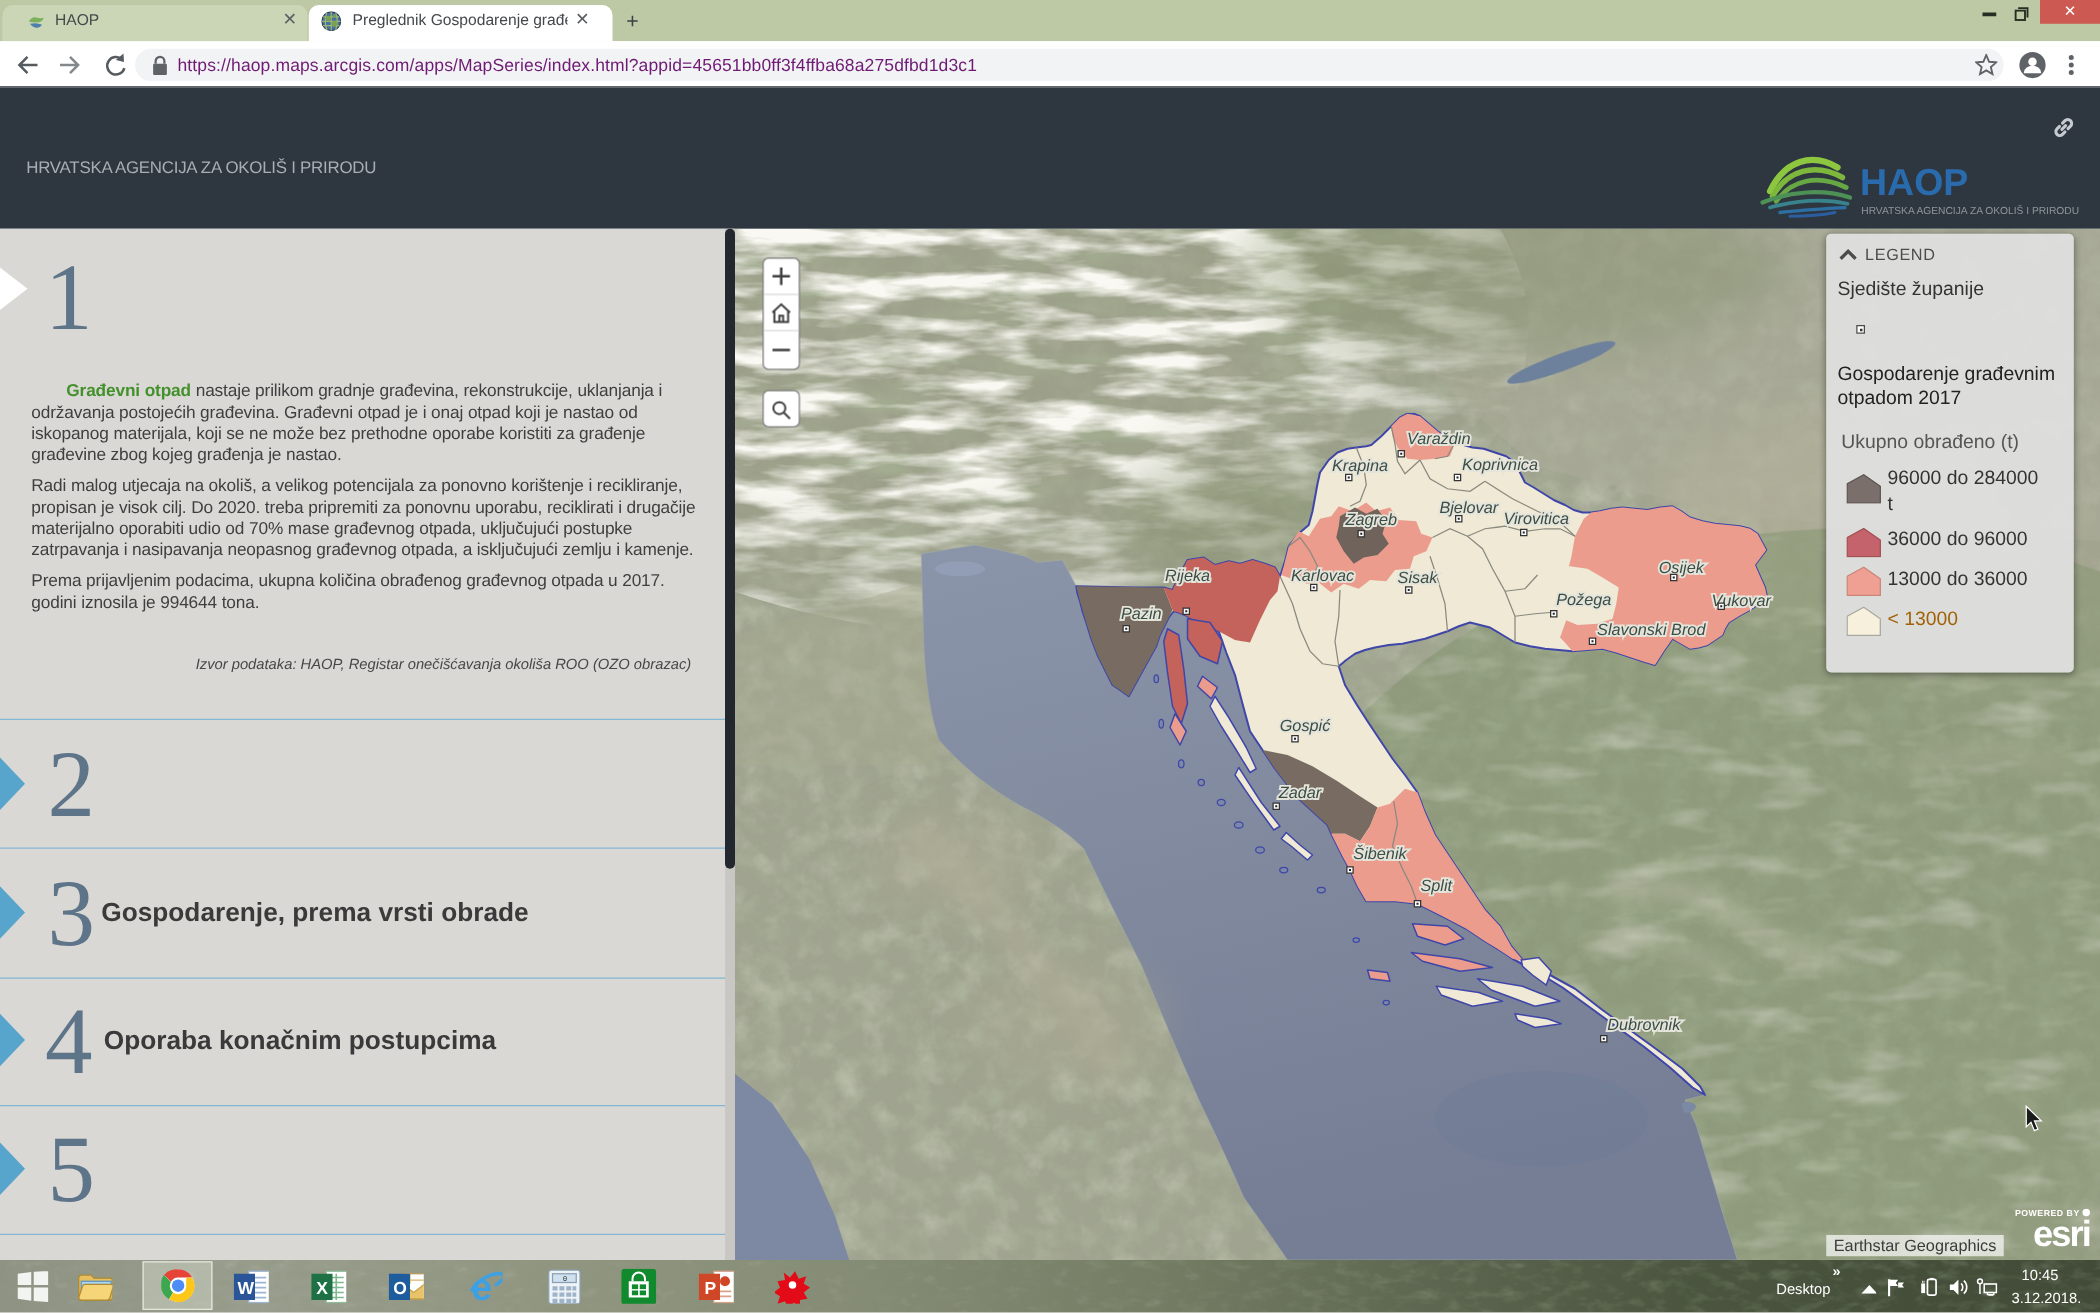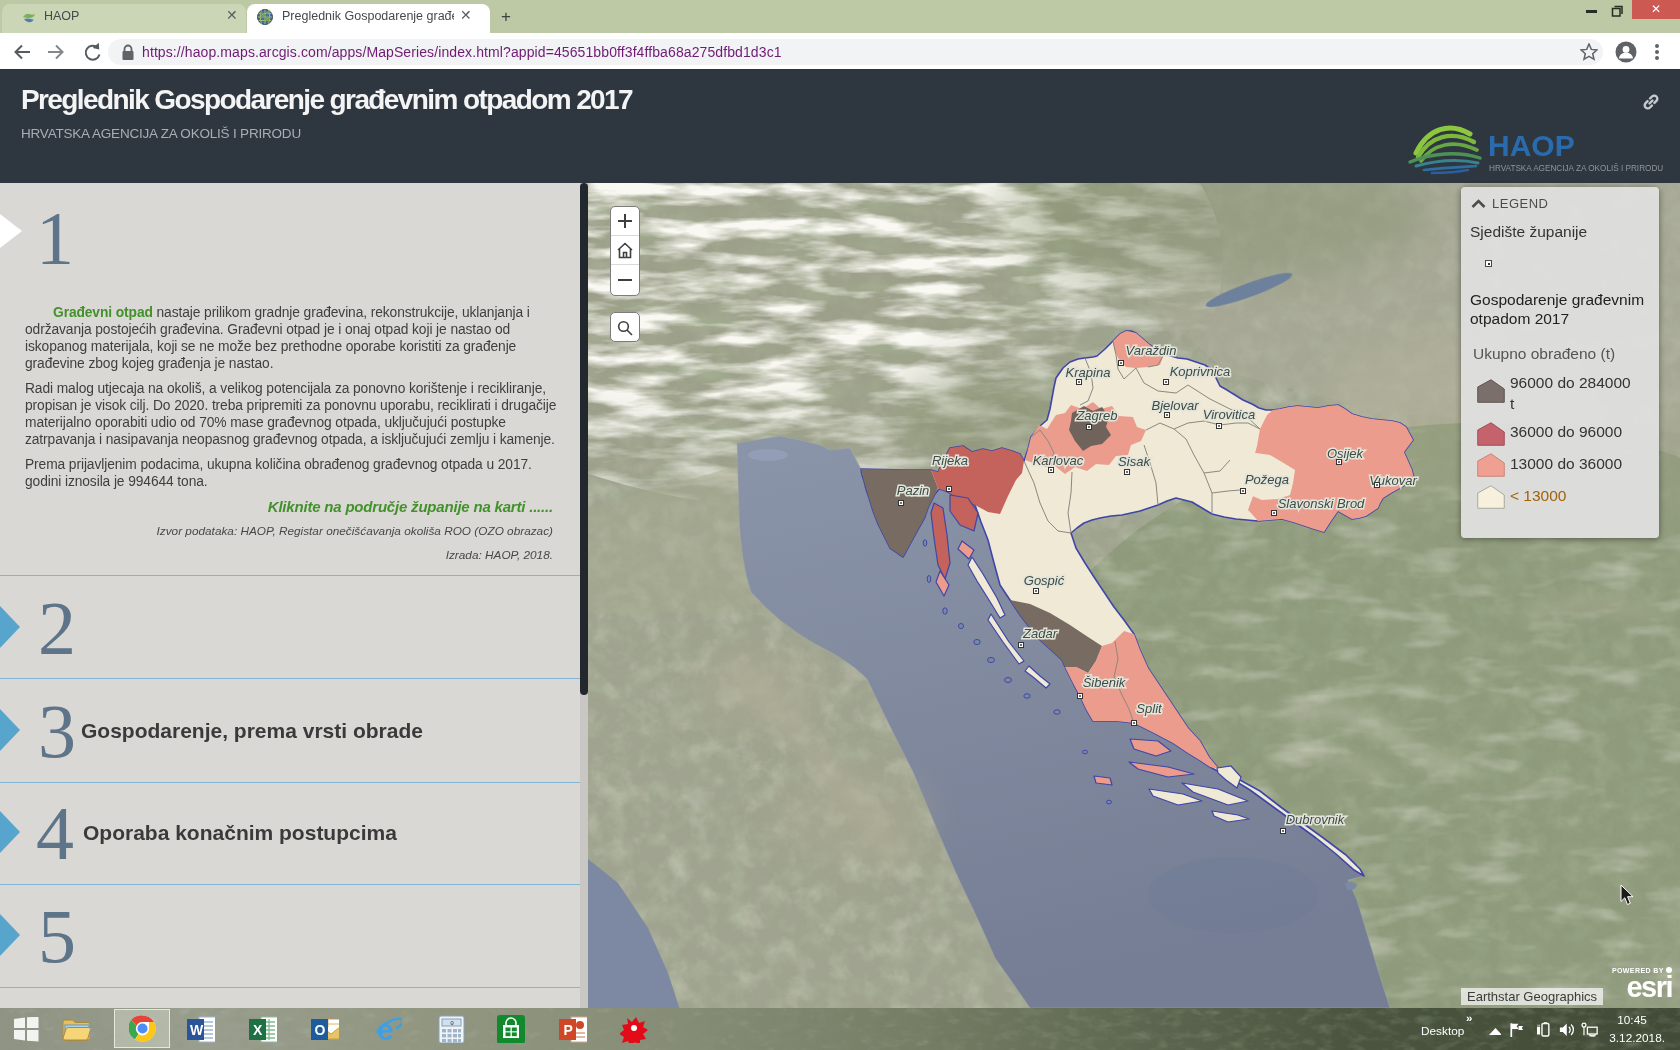--- a/index.html
+++ b/index.html
@@ -120,21 +120,20 @@
       <circle cx="11" cy="8.4" r="3.4" fill="#fff"></circle>
       <path d="M4,17.5 a7,6 0 0 1 14,0" fill="#fff"></path>
     </svg>
   <svg class="abs" style="left:1654px;top:43px;" width="6" height="18">
       <circle cx="3" cy="3" r="2" fill="#5f6368"></circle>
       <circle cx="3" cy="9" r="2" fill="#5f6368"></circle>
       <circle cx="3" cy="15" r="2" fill="#5f6368"></circle>
     </svg>
 
   <div class="abs" id="hdr"></div>
-  <div class="abs" id="hdr-title">Preglednik Gospodarenje građevnim otpadom 2017</div>
   <div class="abs" id="hdr-sub">HRVATSKA AGENCIJA ZA OKOLIŠ I PRIRODU</div>
   <svg class="abs" style="left:1641px;top:92px;" width="20" height="20">
       <g stroke="#c6cbd0" stroke-width="2.4" fill="none" stroke-linecap="round">
         <path d="M8.5,11.5 L11.5,8.5"></path>
         <path d="M9,6.5 l2,-2 a3.1,3.1 0 0 1 4.4,4.4 l-2,2"></path>
         <path d="M11,13.5 l-2,2 a3.1,3.1 0 0 1 -4.4,-4.4 l2,-2"></path>
       </g>
     </svg>
 
   <svg class="abs" style="left:1406px;top:115px;" width="274" height="62">
@@ -152,23 +151,21 @@
   </svg>
 
   <div class="abs" id="panel"></div>
   <div id="arrow1"></div>
   <div class="bignum" style="left:36px;top:200px;">1</div>
   <div class="abs" id="paneltext">
     <p><span class="green">Građevni otpad</span> nastaje prilikom gradnje građevina, rekonstrukcije, uklanjanja i održavanja postojećih građevina. Građevni otpad je i onaj otpad koji je nastao od iskopanog materijala, koji se ne može bez prethodne oporabe koristiti za građenje građevine zbog kojeg građenja je nastao.</p>
     <p>Radi malog utjecaja na okoliš, a velikog potencijala za ponovno korištenje i recikliranje, propisan je visok cilj. Do 2020. treba pripremiti za ponovnu uporabu, reciklirati i drugačije materijalno oporabiti udio od 70% mase građevnog otpada, uključujući postupke zatrpavanja i nasipavanja neopasnog građevnog otpada, a isključujući zemlju i kamenje.</p>
     <p>Prema prijavljenim podacima, ukupna količina obrađenog građevnog otpada u 2017. godini iznosila je 994644 tona.</p>
   </div>
-  <div class="rightline" style="top:498px;font-size:15px;letter-spacing:-0.2px;font-weight:bold;font-style:italic;color:#43912c;">Kliknite na područje županije na karti ......</div>
   <div class="rightline" style="top:524px;font-size:11.8px;font-style:italic;color:#474747;">Izvor podataka: HAOP, Registar onečišćavanja okoliša ROO (OZO obrazac)</div>
-  <div class="rightline" style="top:548px;font-size:11.8px;font-style:italic;color:#474747;">Izrada: HAOP, 2018.</div>
 
   <div class="sep" style="top:575px;"></div>
   <div class="sep" style="top:678px;"></div>
   <div class="sep" style="top:782px;"></div>
   <div class="sep" style="top:884px;"></div>
   <div class="sep" style="top:987px;"></div>
 
   <div class="dia" style="top:606px;"></div>
   <div class="bignum" style="left:38px;top:590px;">2</div>
 

